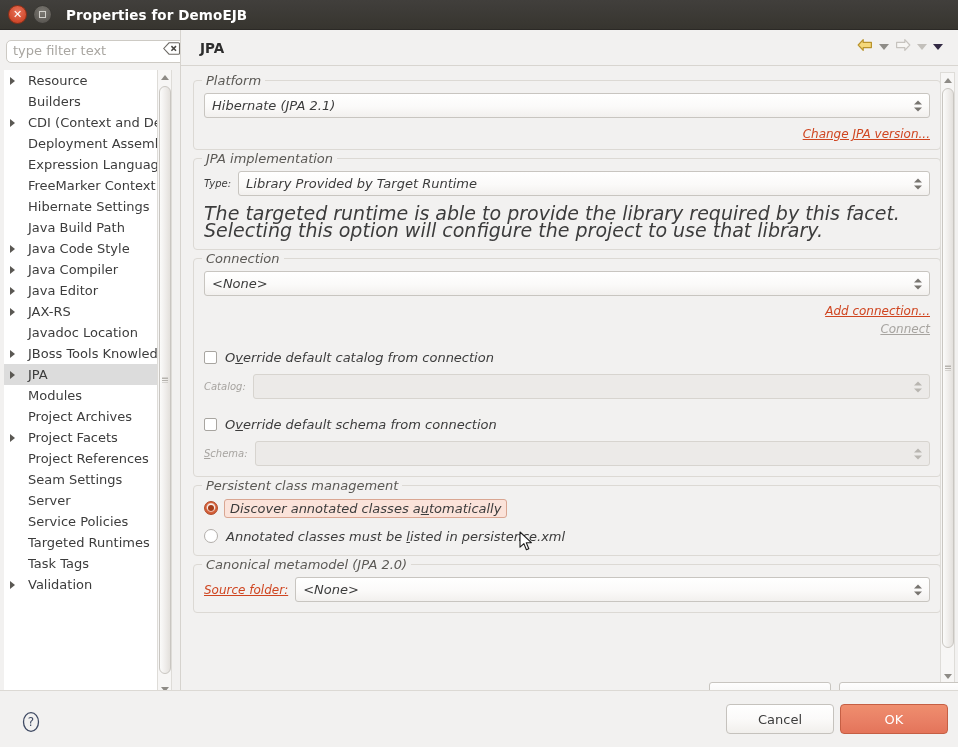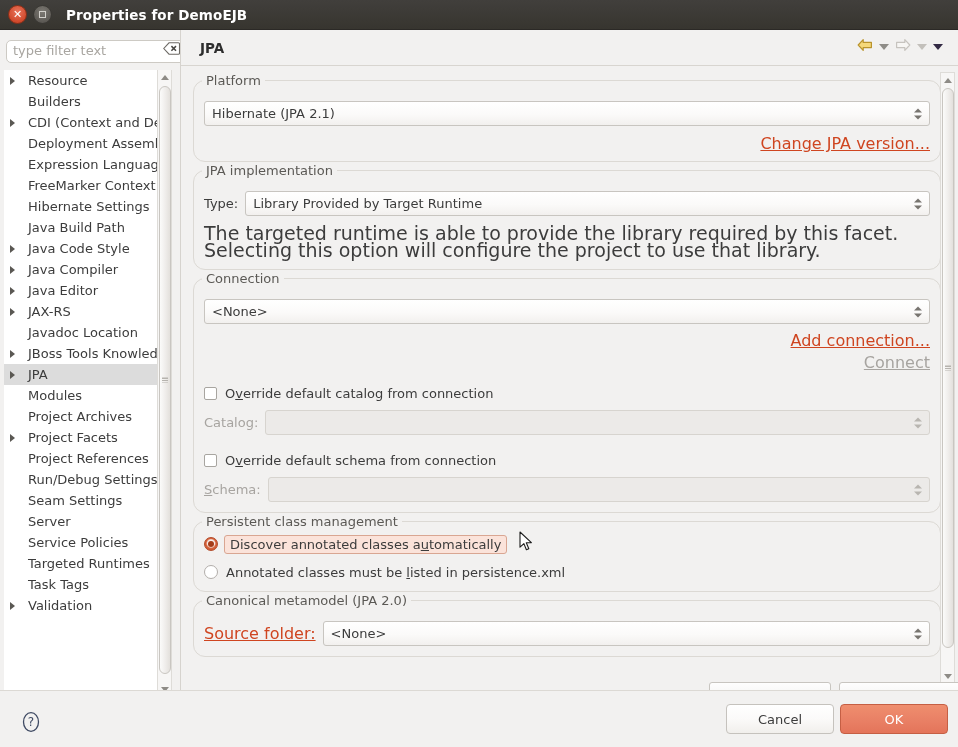--- a/index.html
+++ b/index.html
@@ -204,24 +204,25 @@
     overflow: hidden;
   }
   .content {
     position: absolute; left: 12px; top: 0px; width: 748px;
   }
 
   
   .group {
     position: relative;
     border: 1px solid #dcd9d4;
-    border-radius: 12px;
+    border-radius: 4px;
     margin-bottom: 8px;
-    padding: 20px 10px 10px 10px;
+    padding: 12px 10px 10px 10px;
     background: #f2f1f0;
+    font-style: italic;
   }
   .group > .legend {
     position: absolute; top: -8px; left: 8px;
     background: #f2f1f0; padding: 0 4px;
     font-size: 13px; color: #5b5955;
   }
 
   
   .combo {
     position: relative;
@@ -249,26 +250,26 @@
   }
   .spin .down {
     width: 0; height: 0;
     border-left: 4px solid transparent; border-right: 4px solid transparent;
     border-top: 4px solid #77746f;
   }
   .combo.disabled .spin .up { border-bottom-color: #b8b5b0; }
   .combo.disabled .spin .down { border-top-color: #b8b5b0; }
 
   .row { display: flex; align-items: center; }
-  .row-label { font-size: 13px; margin-right: 7px; white-space: nowrap; }
+  .row-label { font-size: 10px; margin-right: 7px; white-space: nowrap; }
   .row-label.disabled { color: #a7a4a0; }
   .row-label u { text-decoration: underline; }
 
   .link {
-    color: #cf4520; text-decoration: underline; font-size: 16px; cursor: pointer;
+    color: #cf4520; text-decoration: underline; font-size: 12px; cursor: pointer;
   }
   .link.disabled { color: #a7a4a0; text-decoration: underline; cursor: default; }
   .right-align { text-align: right; }
 
   .desc {
     font-size: 19px; color: #3c3c3c; line-height: 17px; margin-top: 9px;
   }
 
   
   .check-row { display: flex; align-items: center; height: 22px; }
@@ -444,24 +445,20 @@
             <span class="twisty"></span>
             <span class="tree-label">Project Archives</span>
           </div>
           <div class="tree-item">
             <span class="twisty has"></span>
             <span class="tree-label">Project Facets</span>
           </div>
           <div class="tree-item">
             <span class="twisty"></span>
             <span class="tree-label">Project References</span>
-          </div>
-          <div class="tree-item">
-            <span class="twisty"></span>
-            <span class="tree-label">Run/Debug Settings</span>
           </div>
           <div class="tree-item">
             <span class="twisty"></span>
             <span class="tree-label">Seam Settings</span>
           </div>
           <div class="tree-item">
             <span class="twisty"></span>
             <span class="tree-label">Server</span>
           </div>
           <div class="tree-item">

